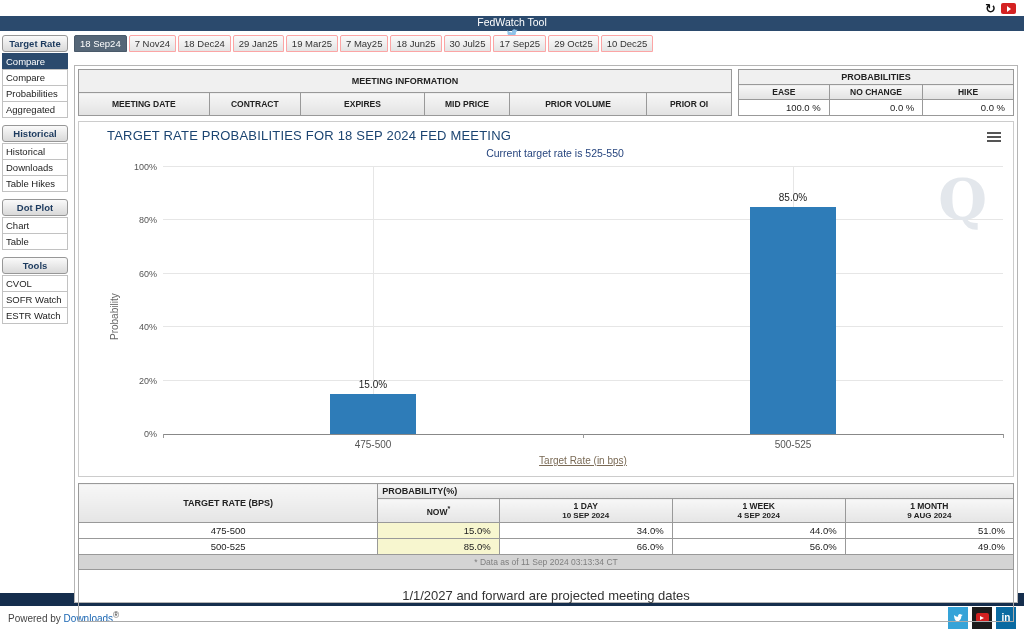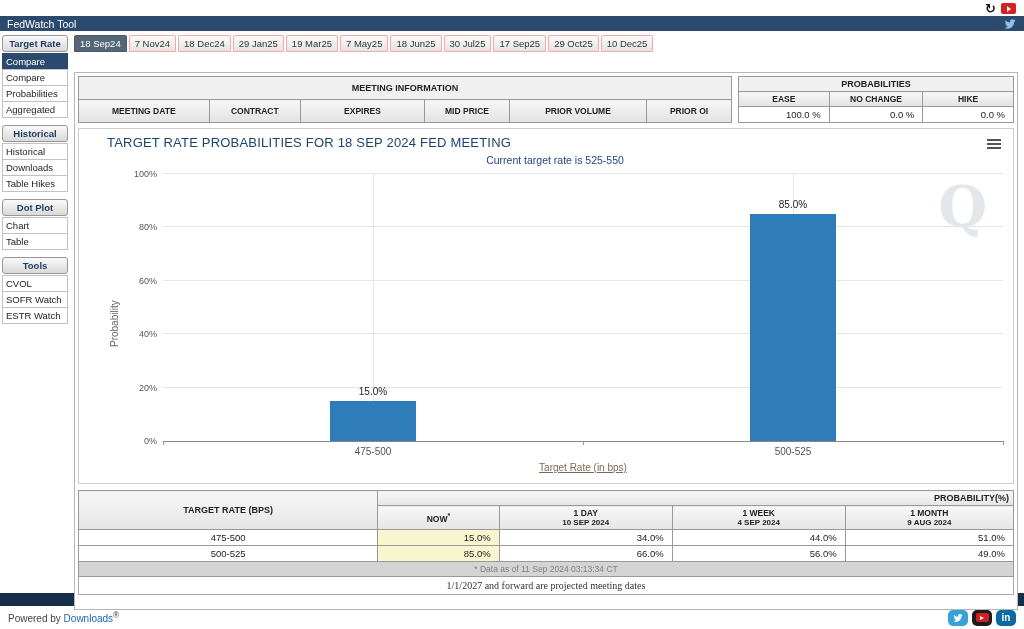--- a/index.html
+++ b/index.html
@@ -7,36 +7,36 @@
   body {
     width:1024px; height:629px; overflow:hidden; background:#fff;
     font-family:"Liberation Sans", sans-serif; color:#222; position:relative;
   }
   
   .topstrip { height:16px; display:flex; justify-content:flex-end; align-items:center; gap:5px; padding:1px 8px 0 0; }
   .refresh { font-family:"DejaVu Sans",sans-serif; font-size:13px; font-weight:bold; color:#111; line-height:12px; cursor:pointer; }
   .vid { width:15px; height:11px; background:#d42222; border-radius:2px; display:flex; align-items:center; justify-content:center; cursor:pointer; }
   .vid i { display:block; width:0; height:0; border-left:4px solid #fff; border-top:3px solid transparent; border-bottom:3px solid transparent; }
   
-  .titlebar { height:15px; background:#2b4a6d; color:#fff; display:flex; align-items:center; justify-content:space-between; padding:0 7px; font-size:10.5px; }
+  .titlebar { height:15px; background:#2b4a6d; color:#fff; display:flex; align-items:center; justify-content:space-between; padding:0 7px; font-size:10.5px;flex-direction:column; }
   .titlebar .bird { width:14px; height:12px; cursor:pointer; }
   
   .main { display:flex; height:562px; }
   .sidebar { width:70px; padding:4px 2px 0 2px; flex:none; }
   .sec-header { background:linear-gradient(#fafafa,#d9d9d9); border:1px solid #979797; border-radius:3px; font-size:9.5px; font-weight:bold; color:#1c3a5e; text-align:center; padding:2px 0; margin:7px 0 2px; }
   .sec-header.first { margin-top:0; }
   .side-item { border:1px solid #c2c2c2; margin-top:-1px; font-size:9.5px; padding:2px 3px; background:#fff; color:#222; cursor:pointer; white-space:nowrap; overflow:hidden; }
   .side-item.selected { background:#2b4a6d; color:#fff; border-color:#2b4a6d; }
   .content { flex:1; padding:4px 6px 0 4px; }
   
   .tabs { display:flex; gap:2px; height:17px; }
   .tab { font-size:9.5px; padding:2px 5px; border:1px solid #fca5a5; background:linear-gradient(#fbfbfb,#e4e4e4); color:#333; border-radius:2px 2px 0 0; cursor:pointer; white-space:nowrap; }
   .tab.selected { background:#556677; color:#fff; border-color:#4a5a6a; }
   
-  .frame { border:1px solid #b5b5b5; height:538px; margin-top:20px; padding:3px; position:relative; background:#fff; }
+  .frame { border:1px solid #b5b5b5; height:538px; margin-top:13px; padding:3px; position:relative; background:#fff; }
   
   .info-row { display:flex; gap:6px; }
   table.info { border-collapse:collapse; font-size:9.5px; }
   table.meeting { flex:1; }
   table.prob { width:276px; flex:none; }
   .info td { border:1px solid #999; padding:2px 5px; }
   .info .cap { background:#f0f0f0; font-weight:bold; text-align:center; font-size:9px; padding:2px; }
   .info .hdr { background:linear-gradient(#f7f7f7,#e2e2e2); font-weight:bold; font-size:8.5px; text-align:center; }
   .info .ctr { text-align:center; }
   .info .num { text-align:right; padding-right:8px; }
@@ -57,35 +57,35 @@
   .bar { position:absolute; bottom:0; width:86px; transform:translateX(-50%); background:#2e7cb8; cursor:pointer; }
   .bar .blabel { position:absolute; top:-15px; left:-10px; right:-10px; text-align:center; font-size:10px; color:#222; }
   .wm { position:absolute; top:4px; right:16px; font-family:"DejaVu Serif",serif; font-size:56px; font-weight:bold; color:#e3e7ec; line-height:1; user-select:none; }
   .xlabels { position:relative; height:16px; font-size:10px; color:#555; }
   .xlabels span { position:absolute; top:4px; transform:translateX(-50%); }
   .xtitle { text-align:center; color:#7a6a55; font-size:10px; margin-top:4px;text-decoration:underline; }
   
   table.bt { width:100%; border-collapse:collapse; font-size:9.5px; margin-top:6px; }
   .bt td { border:1px solid #999; padding:2px 4px; }
   .bt .trh { background:linear-gradient(#f7f7f7,#e5e5e5); font-weight:bold; text-align:center; vertical-align:middle; font-size:9px; }
-  .bt .grp { background:linear-gradient(#f7f7f7,#e5e5e5); font-weight:bold; text-align:right; font-size:9px; }
+  .bt .grp { background:linear-gradient(#f7f7f7,#e5e5e5); font-weight:bold; text-align:left; font-size:9px; }
   .bt .sub { background:linear-gradient(#f7f7f7,#e5e5e5); font-weight:bold; text-align:center; font-size:8.5px; vertical-align:middle; }
   .bt .sub .l2 { font-size:8px; }
   .bt .rate { text-align:center; }
   .bt .num { text-align:right; padding-right:8px; }
   .bt .now { background:#f7f6cf; }
   .bt .fn { background:#d4d4d4; color:#7f7f7f; text-align:center; font-size:8.5px; padding:2px; }
-  .projnote { border:1px solid #aaa; border-top:none; text-align:center; font-size:10px; padding:3px 0; color:#333;font-family:Liberation Serif, serif; }
+  .projnote { border:1px solid #aaa; border-top:none; text-align:center; font-size:13px; padding:18px 0; color:#333; }
   
   .botbar { height:13px; background:#152e4d; }
   .footer { height:23px; display:flex; align-items:center; justify-content:space-between; padding:0 8px; }
   .powered { font-size:10px; color:#444; }
   .powered a { color:#1a66b3; text-decoration:none; cursor:pointer; }
   .socials { display:flex; gap:4px; align-items:center; }
-  .sq { width:20px; height:16px; border-radius:5px; display:flex; align-items:center; justify-content:center; cursor:pointer;text-align:right; }
+  .sq { width:20px; height:22px; border-radius:0; display:flex; align-items:center; justify-content:center; cursor:pointer;text-align:right; }
   .tw { background:#35a3d8; }
   .tw svg { width:12px; height:10px; }
   .yt { background:#1c1c1c; }
   .yt .pill { width:13px; height:9px; background:#d22020; border-radius:2px; display:flex; align-items:center; justify-content:center; }
   .yt .pill i { display:block; width:0; height:0; border-left:4px solid #fff; border-top:2.5px solid transparent; border-bottom:2.5px solid transparent; }
   .li { background:#0a6aa1; color:#fff; font-size:10px; font-weight:bold; }
 </style>
 </head>
 <body>
 

